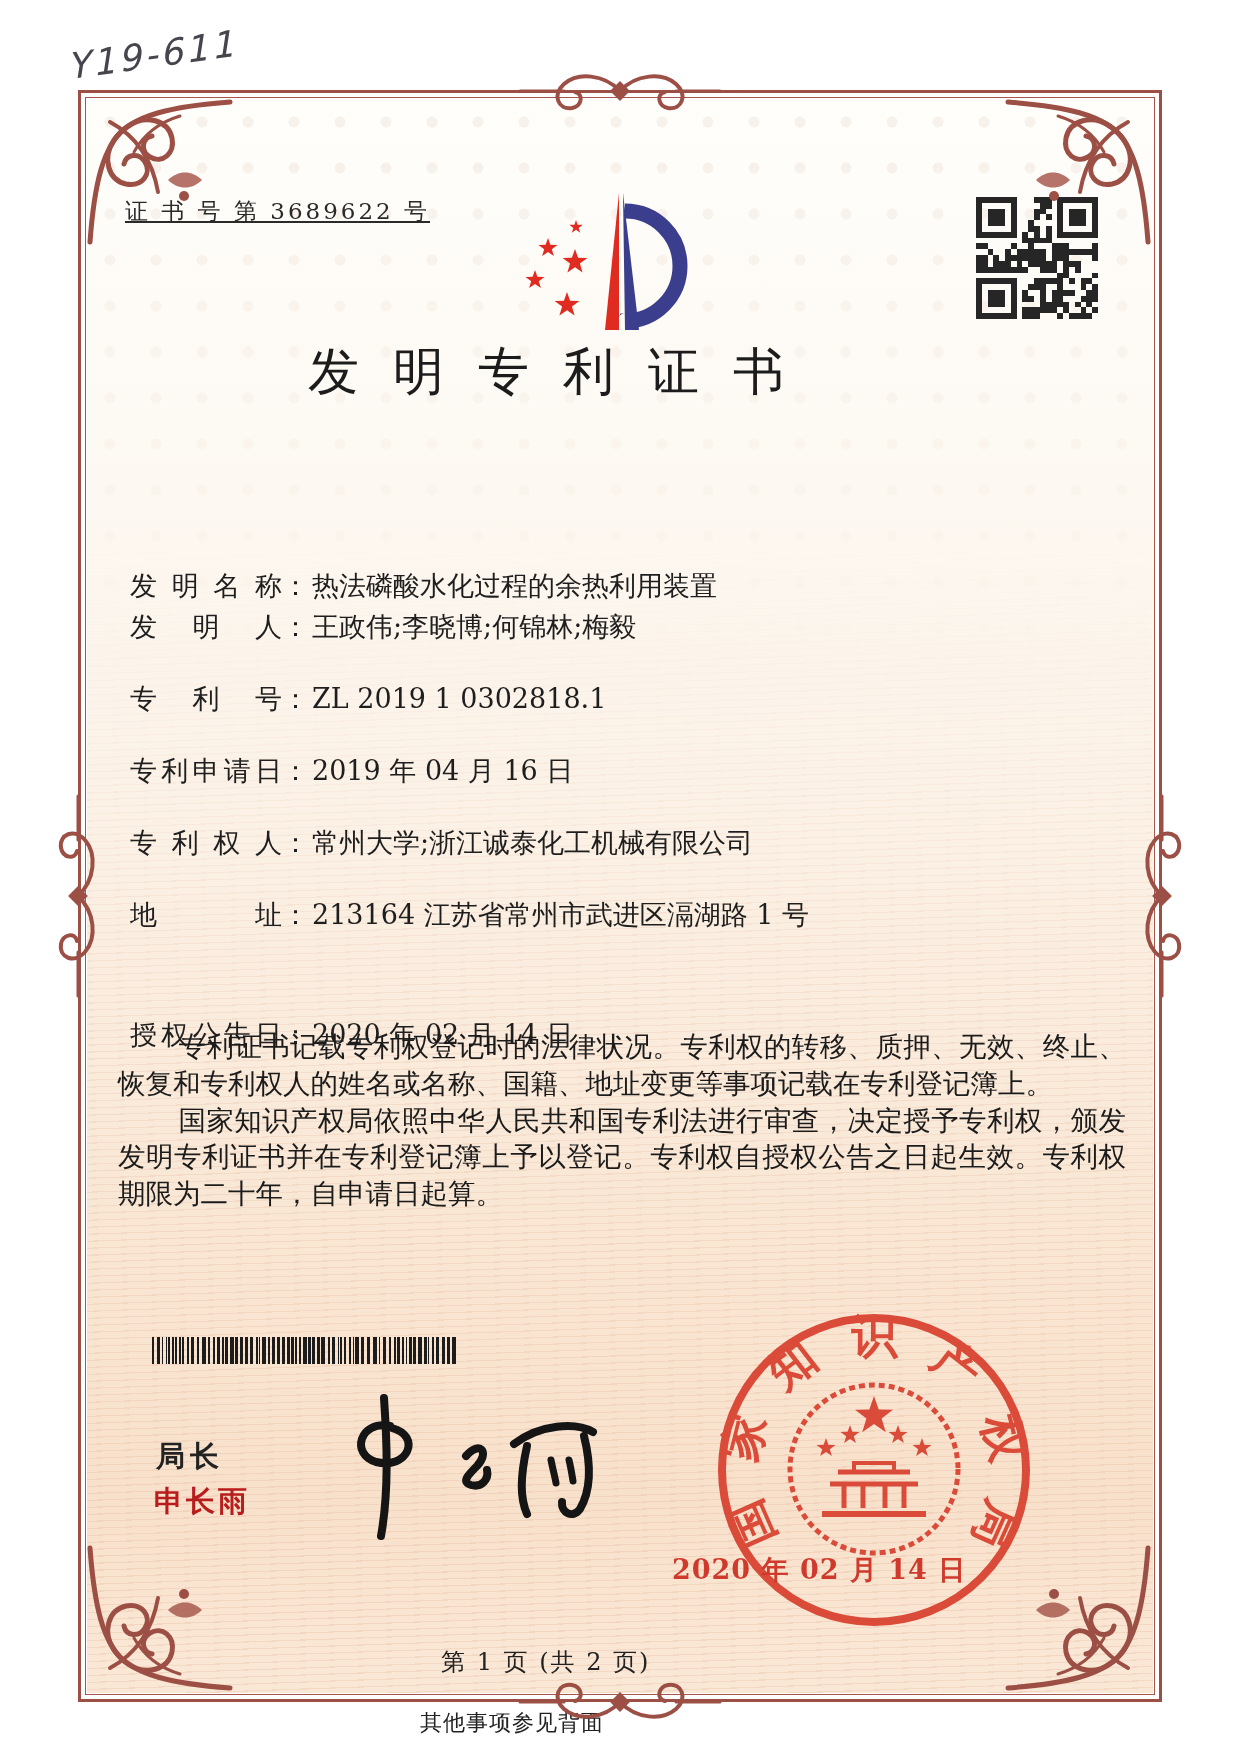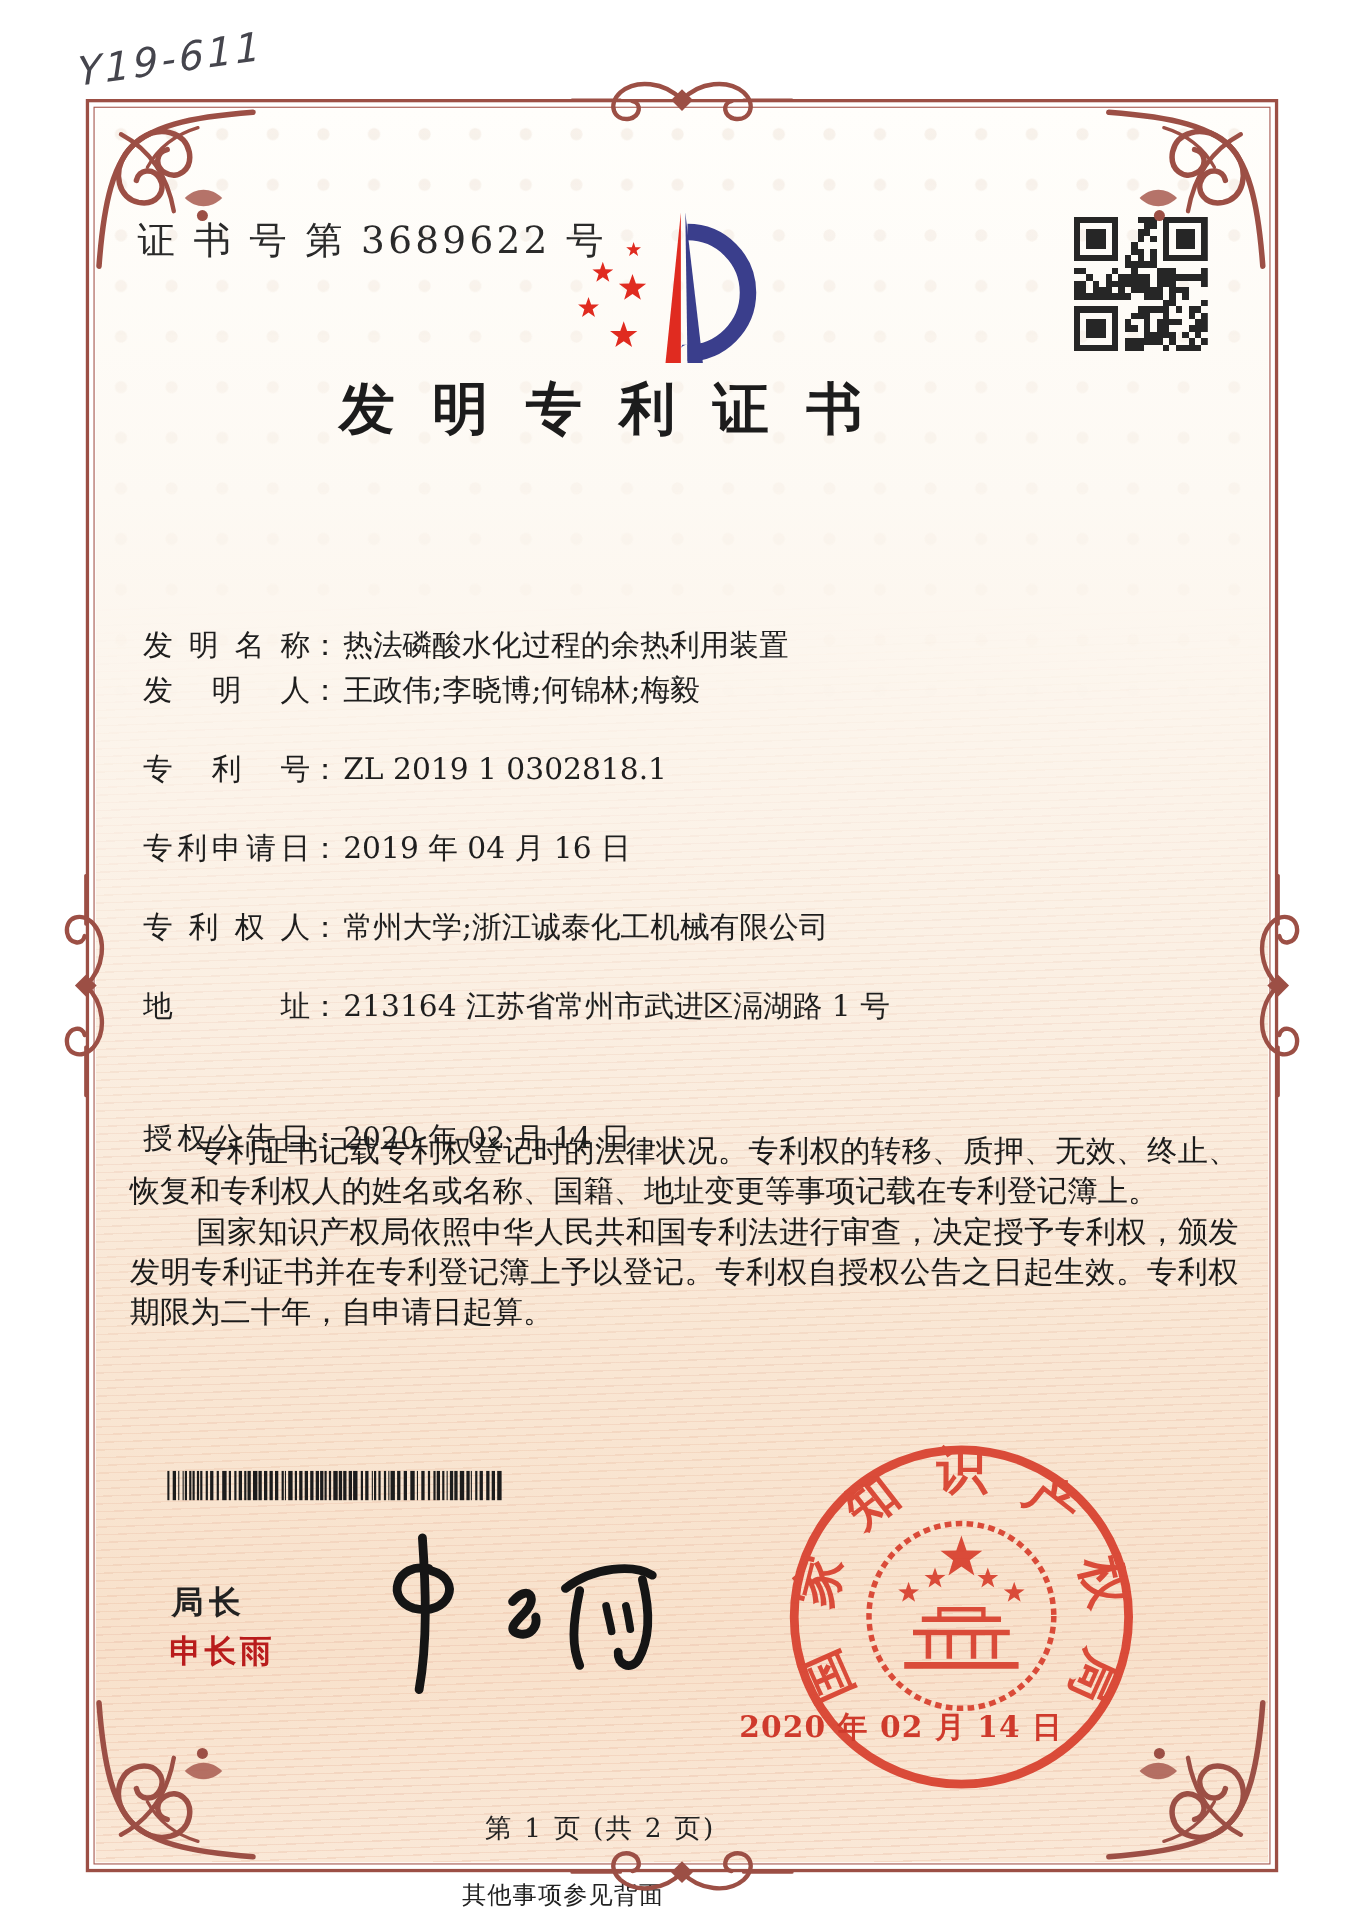--- a/index.html
+++ b/index.html
@@ -43,28 +43,28 @@
   .orn-edge{position:absolute;width:260px;height:50px;z-index:5;}
   .orn-tl{left:84px;top:96px;}
   .orn-tr{left:1004px;top:96px;transform:scaleX(-1);}
   .orn-bl{left:84px;top:1544px;transform:scaleY(-1);}
   .orn-br{left:1004px;top:1544px;transform:scale(-1,-1);}
   .orn-top{left:490px;top:66px;}
   .orn-bottom{left:490px;top:1677px;transform:scaleY(-1);}
   .orn-left{left:-52px;top:871px;transform:rotate(90deg);}
   .orn-right{left:1032px;top:871px;transform:rotate(-90deg);}
 
-  .cert-no{left:125px;top:196px;font-size:34px;letter-spacing:3px;color:#2a2a2a;z-index:3;}
+  .cert-no{left:125px;top:196px;font-size:23px;letter-spacing:3px;color:#2a2a2a;z-index:3;text-decoration:underline;}
   .logo{left:515px;top:185px;width:185px;height:150px;z-index:3;}
   .qr{left:976px;top:197px;width:122px;height:122px;z-index:3;}
   .qr svg{width:100%;height:100%;}
 
   .title{
     left:78px;top:338px;width:936px;text-align:center;z-index:3;
-    font-size:51px;font-weight:700;letter-spacing:34px;text-indent:34px;color:#1c1c1c;
+    font-size:51px;font-weight:400;letter-spacing:34px;text-indent:34px;color:#1c1c1c;
   }
 
   .field-row{position:absolute;left:130px;font-size:27px;white-space:nowrap;z-index:3;color:#1e1e1e;}
   .field-label{display:inline-block;width:152px;text-align:justify;text-align-last:justify;vertical-align:bottom;}
   .field-colon{display:inline-block;width:30px;}
   .row-0{top:537px;margin-top:31px;} .row-1{top:609px;} .row-2{top:681px;}
   .row-3{top:753px;} .row-4{top:825px;} .row-5{top:897px;} .row-6{top:969px;margin-top:48px;}
   .group2{position:absolute;left:435px;top:0;}
   .group2 .field-colon{width:26px;}
 

